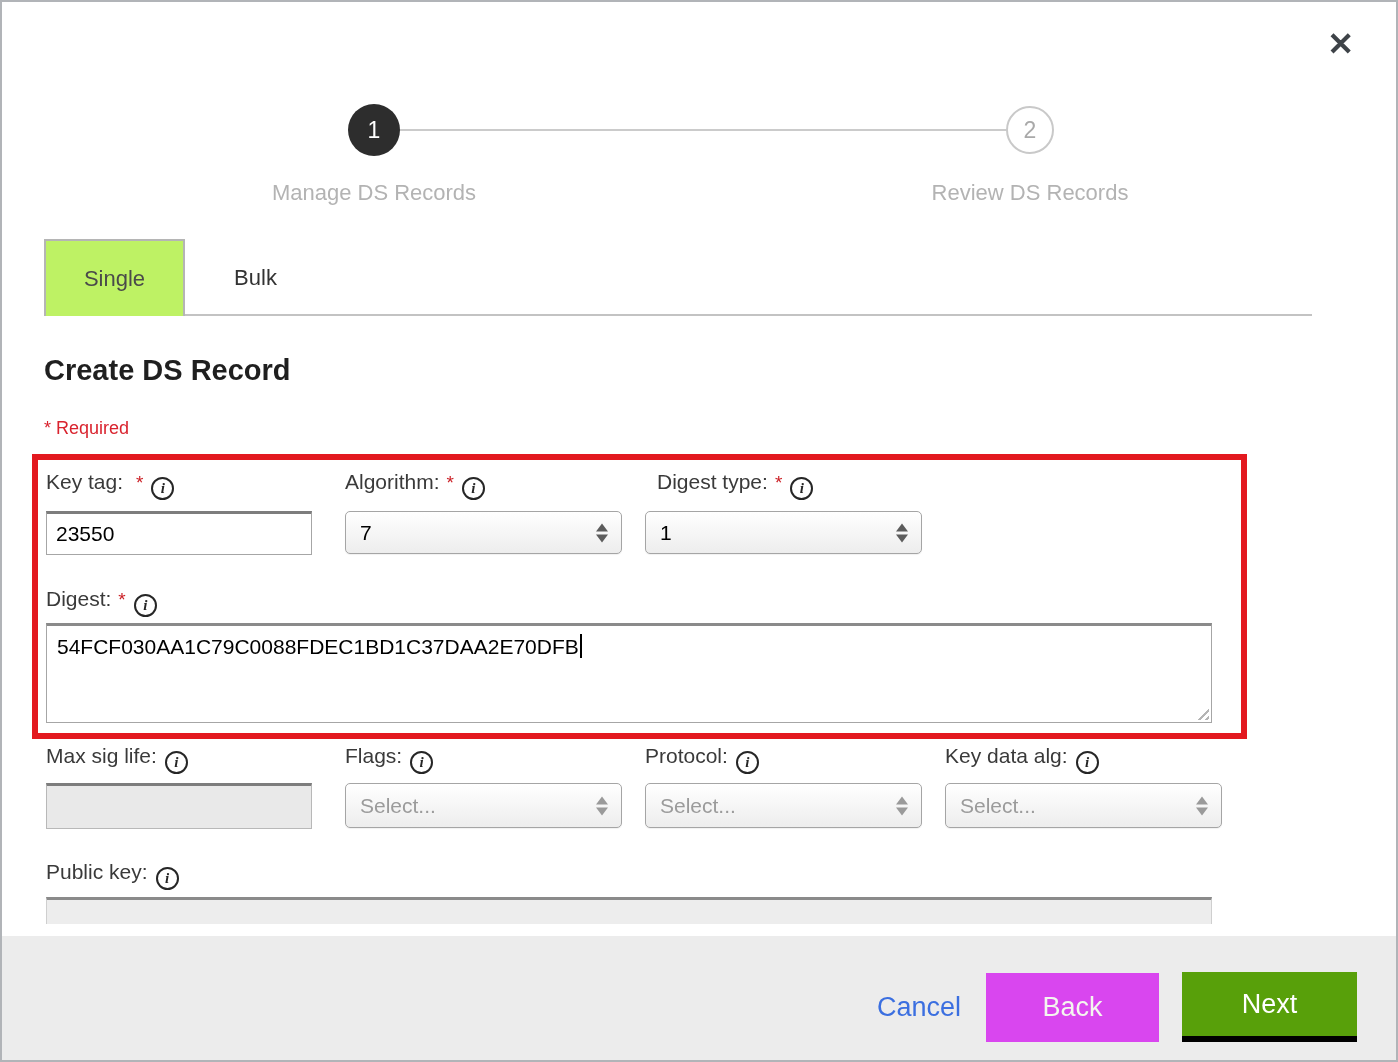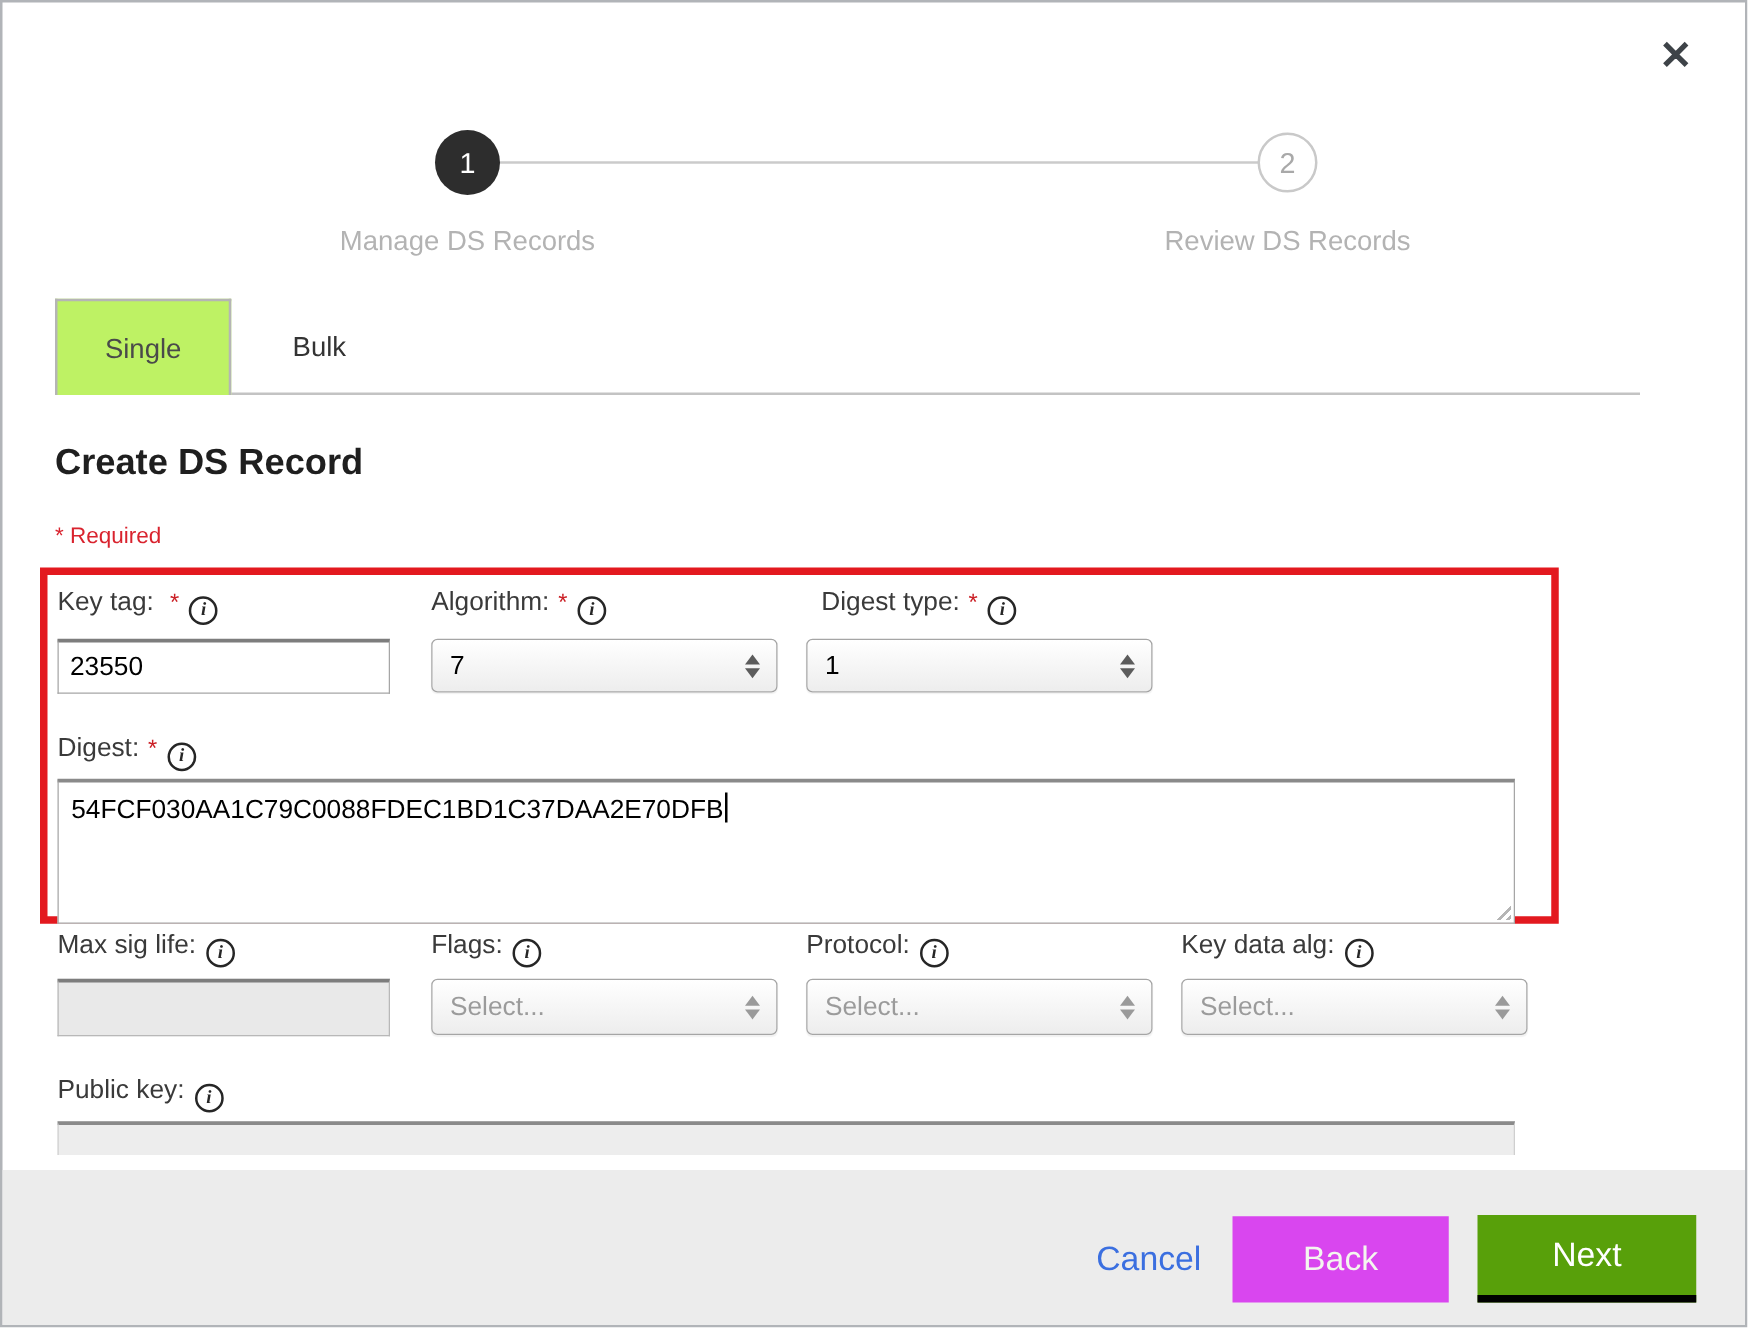--- a/index.html
+++ b/index.html
@@ -68,21 +68,21 @@
     padding:0 14px; cursor:pointer; box-shadow:0 1px 1px rgba(0,0,0,0.06);
   }
   .select-box .placeholder { color:#9b9b9b; }
   .select-arrows { position:absolute; right:13px; top:50%; transform:translateY(-50%); display:flex; flex-direction:column; gap:3px; }
   .arr-up { width:0; height:0; border-left:6px solid transparent; border-right:6px solid transparent; border-bottom:8px solid #5c5c5c; }
   .arr-down { width:0; height:0; border-left:6px solid transparent; border-right:6px solid transparent; border-top:8px solid #5c5c5c; }
   .select-box.muted .arr-up { border-bottom-color:#9a9a9a; }
   .select-box.muted .arr-down { border-top-color:#9a9a9a; }
 
   .digest-area {
-    position:absolute; left:44px; top:621px; width:1166px; height:116px;
+    position:absolute; left:44px; top:621px; width:1166px; height:100px;
     border:1px solid #a6a6a6; border-top:3px solid #8a8a8a; background:#fff;
     font-size:21px; color:#000; padding:8px 10px; cursor:text; z-index:6;
   }
   .caret { display:inline-block; width:2px; height:24px; background:#000; vertical-align:-4px; margin-left:1px; }
   .resize-handle {
     position:absolute; right:2px; bottom:2px; width:15px; height:15px;
     background:repeating-linear-gradient(135deg, transparent 0 3px, #b5b5b5 3px 5px);
     clip-path:polygon(100% 0, 100% 100%, 0 100%);
   }
 

